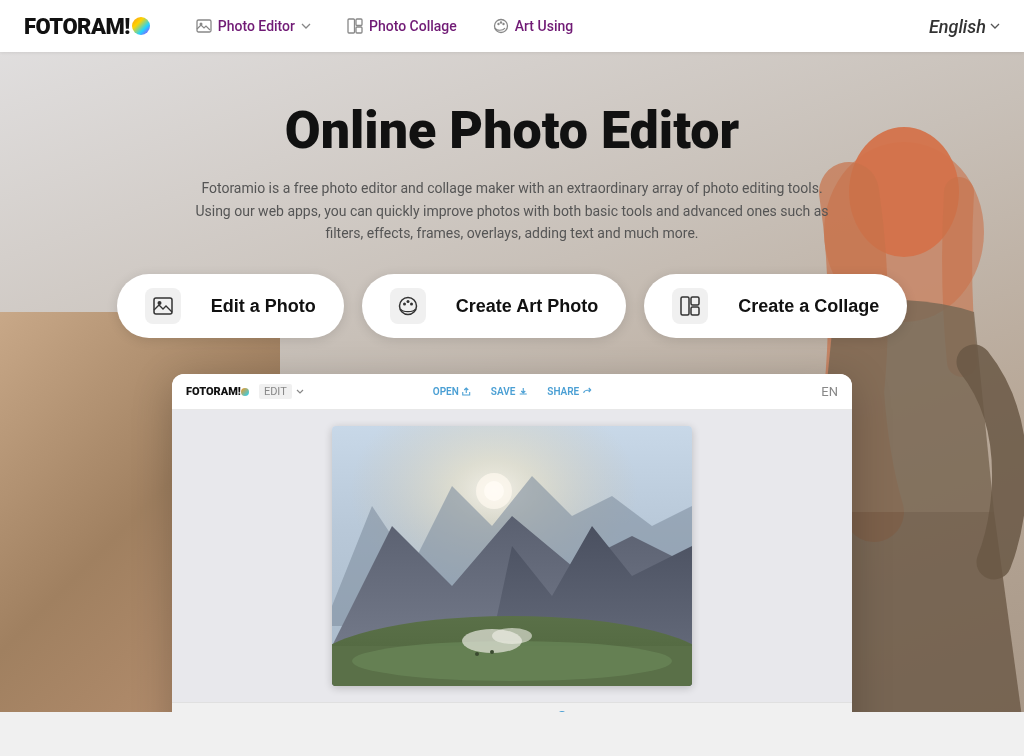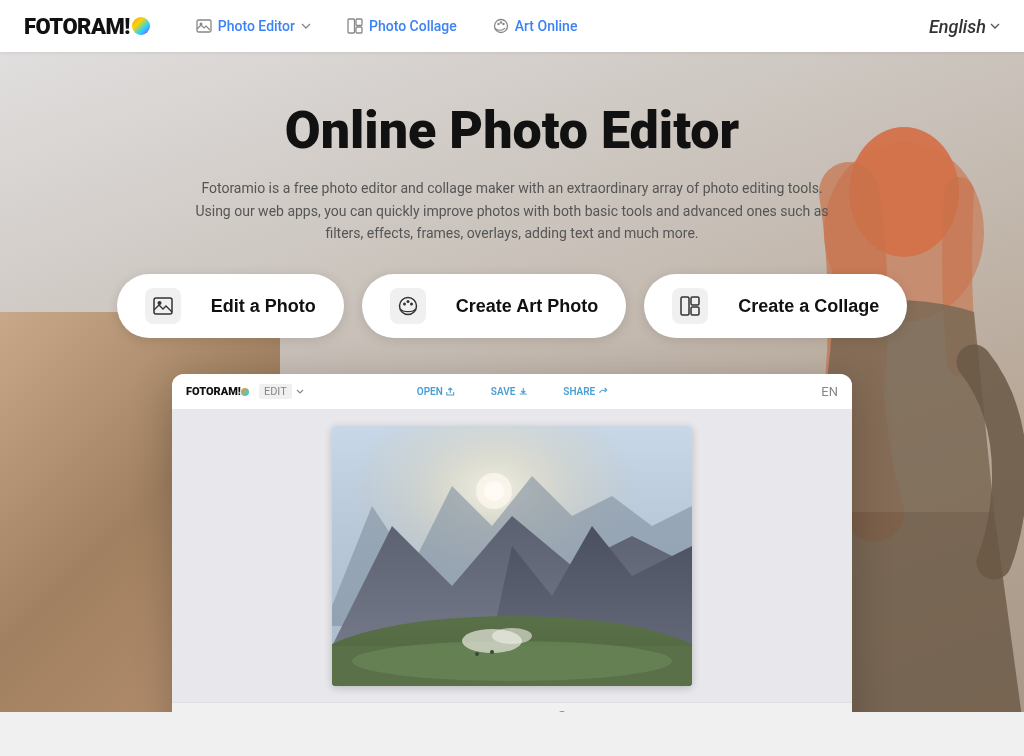--- a/index.html
+++ b/index.html
@@ -47,21 +47,21 @@
       gap: 8px;
       flex: 1;
     }
     .nav-item {
       display: flex;
       align-items: center;
       gap: 6px;
       padding: 6px 14px;
       border-radius: 6px;
       font-size: 14px;
-      color: #3b82f6;
+      color: #701a75;
       cursor: pointer;
       font-weight: 500;
     }
     .nav-item svg { opacity: 0.7; }
     .nav-lang {
       display: flex;
       align-items: center;
       gap: 4px;
       font-size: 18px;
       color: #333;
@@ -176,21 +176,21 @@
       font-size: 11px;
       color: #888;
       background: #f0f0f0;
       border-radius: 2px;
       padding: 1px 5px;
       margin-right: 4px;
     }
     .app-nav-actions {
       display: flex;
       align-items: center;
-      gap: 36px;
+      gap: 20px;
       position: absolute;
       left: 50%;
       transform: translateX(-50%);
     }
     .app-nav-action {
       font-size: 10px;
       font-weight: 600;
       display: flex;
       align-items: center;
       gap: 3px;
@@ -340,21 +340,21 @@
       <span>Photo Collage</span>
     </div>
     <div class="nav-item">
       <svg width="16" height="16" viewBox="0 0 16 16" fill="none">
         <circle cx="8" cy="8" r="6.5" stroke="#555" stroke-width="1.3" fill="none"></circle>
         <circle cx="5.5" cy="6" r="1.2" fill="#555"></circle>
         <circle cx="8" cy="4.5" r="1.2" fill="#555"></circle>
         <circle cx="10.5" cy="6" r="1.2" fill="#555"></circle>
         <path d="M2 10c1.5 3 8 3 10 0" stroke="#555" stroke-width="1.2" fill="none"></path>
       </svg>
-      <span>Art Online</span>
+      <span>Art Using</span>
     </div>
   </div>
   <div class="nav-lang">
     <span>English</span>
     <svg width="10" height="6" viewBox="0 0 10 6">
         <path d="M1 1l4 4 4-4" stroke="#555" stroke-width="1.3" fill="none"></path>
       </svg>
   </div>
 </nav>
 

